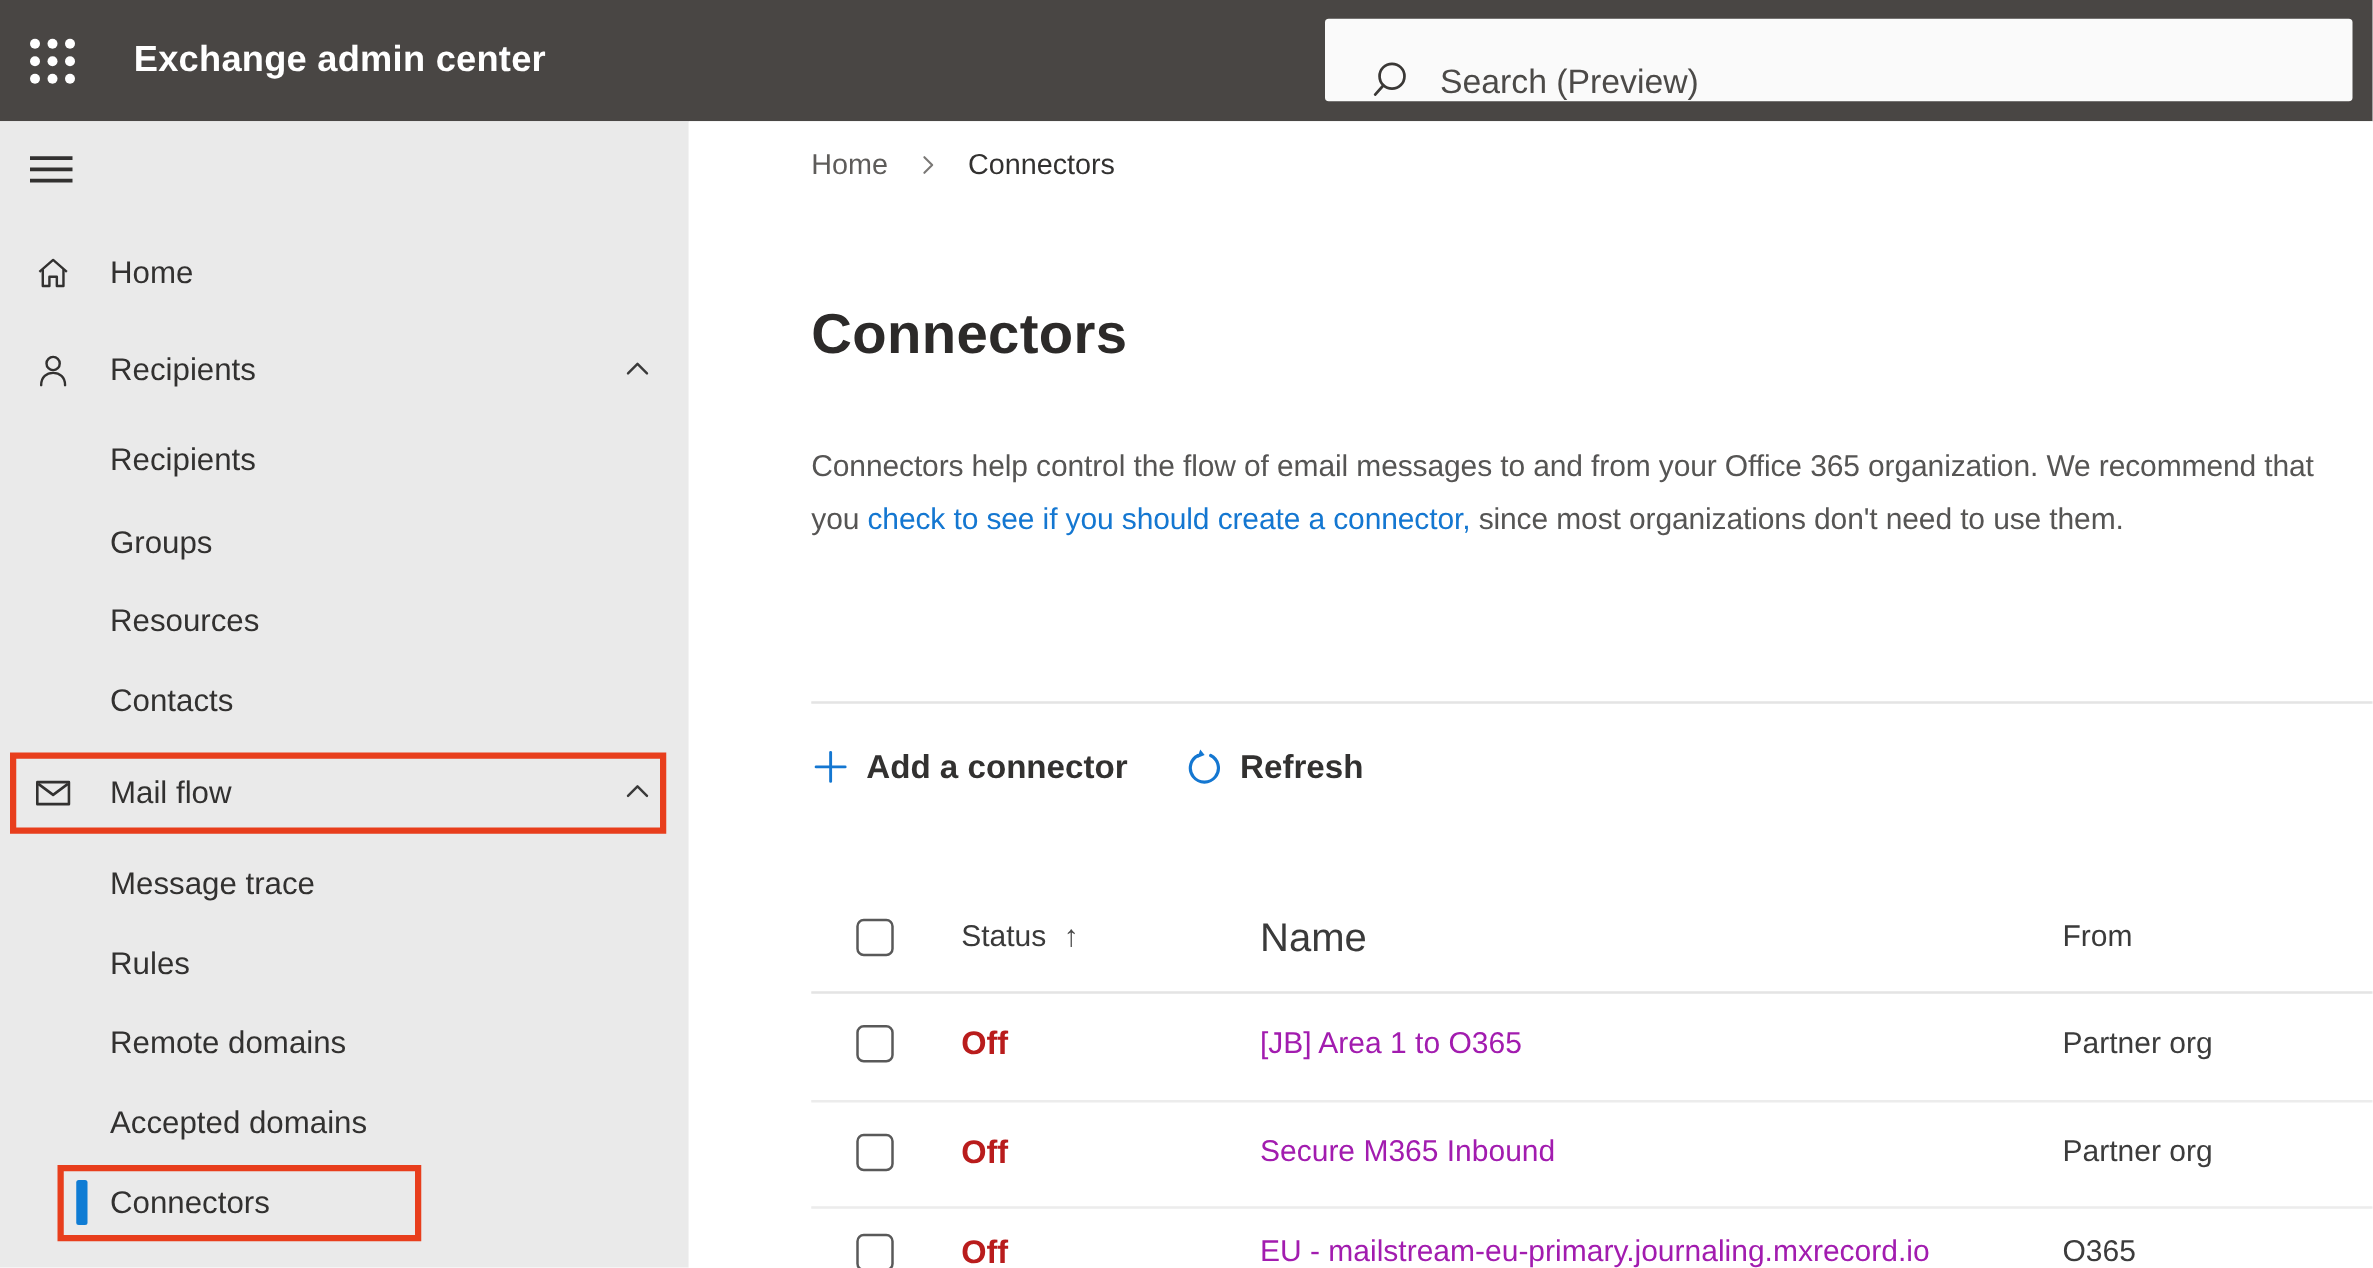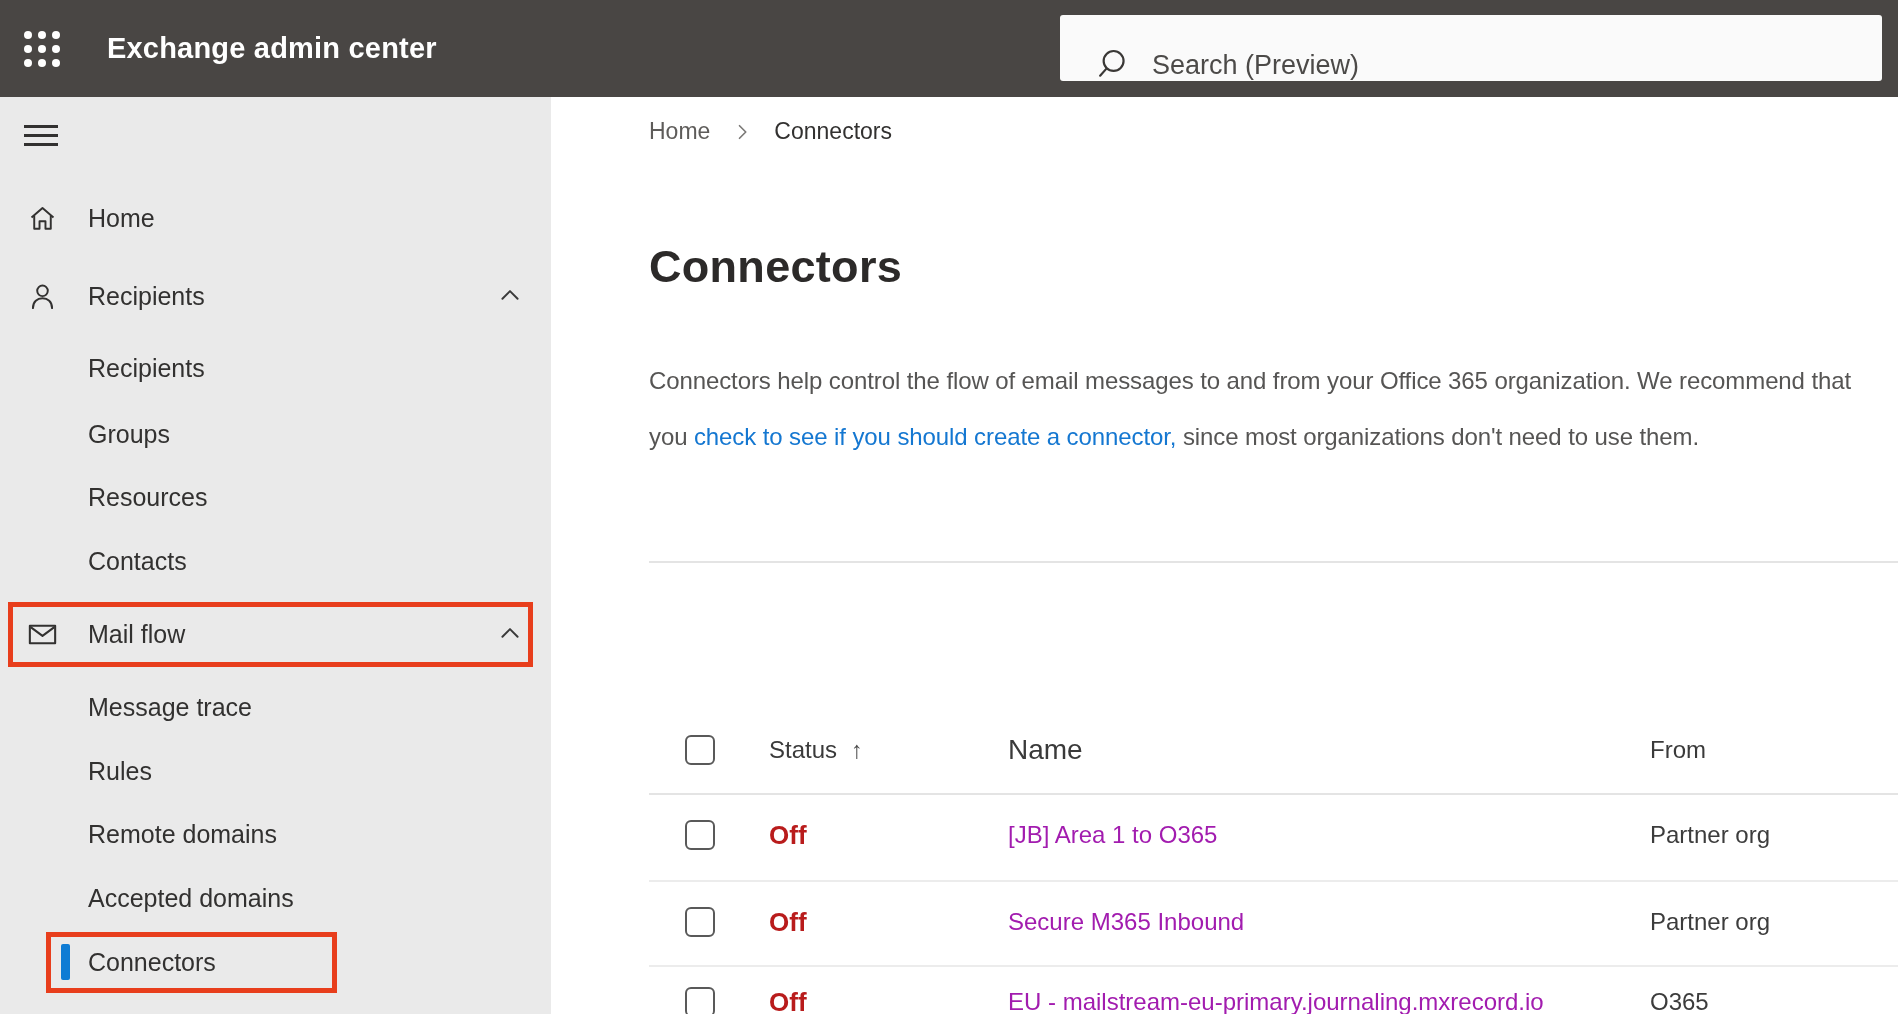--- a/index.html
+++ b/index.html
@@ -45,38 +45,38 @@
   .main { position:absolute; left:551px; top:97px; width:1347px; height:917px;
           background:#fff; }
   .breadcrumb { position:absolute; left:98px; top:18px; height:32px;
                 display:flex; align-items:center; font-size:23px; }
   .breadcrumb .crumb-home { color:#5e5c5a; cursor:pointer; }
   .breadcrumb .bc-sep { margin:2px 22px 0 22px; display:flex; }
   .breadcrumb .crumb-current { color:#323130; }
   .page-title { position:absolute; left:98px; top:144px; font-size:45px; font-weight:700;
                 color:#2c2a29; letter-spacing:0.3px; }
   .page-desc { position:absolute; left:98px; top:256px; width:1232px;
-               font-size:24px; line-height:56px; color:#565554; letter-spacing:-0.1px; }
+               font-size:24px; line-height:42px; color:#565554; letter-spacing:-0.1px; }
   .page-desc a { color:#1477d1; text-decoration:none; cursor:pointer; }
   .hdiv { position:absolute; height:2px; background:#e4e4e4; right:0; }
   .toolbar { position:absolute; left:98px; top:496px; height:40px; display:flex; align-items:center; }
   .tool-btn { display:flex; align-items:center; background:transparent; border:none;
               cursor:pointer; font-family:"Liberation Sans", sans-serif;
               font-size:26.5px; font-weight:600; color:#323130; padding:0; }
   .tool-btn svg { margin-right:13px; }
   .tool-btn + .tool-btn { margin-left:46px; }
 
   
   .trow { position:absolute; left:0; width:1462px; height:86px; }
   .trow .cell { position:absolute; top:50%; transform:translateY(-50%); }
   .cb { left:134px; width:30px; height:30px; border:2.6px solid #595959; border-radius:6px;
         background:#fff; cursor:pointer; }
   .c-status { left:218px; font-size:24px; color:#3a3a3a; display:flex; align-items:center; }
   .c-status .sort { margin-left:14px; font-size:24px; color:#4a4a4a; }
-  .c-name   { left:457px; font-size:28px; color:#3a3a3a; }
+  .c-name   { left:457px; font-size:32px; color:#3a3a3a; }
   .c-from   { left:1099px; font-size:24px; color:#3a3a3a; }
   .val-status { left:218px; font-size:26px; font-weight:700; color:#b91c1c; }
   .val-name { left:457px; font-size:24px; color:#a21caf; cursor:pointer; }
   .val-from { left:1099px; font-size:24px; color:#3c3c3c; }
   .rdiv { background:#ececec; }
 </style>
 </head>
 <body>
 
 <div class="topbar">
@@ -186,20 +186,35 @@
     </span>
     <span class="crumb-current">Connectors</span>
   </div>
 
   <h1 class="page-title">Connectors</h1>
 
   <p class="page-desc"><span>Connectors help control the flow of email messages to and from your Office 365 organization. We recommend that you </span><a>check to see if you should create a connector,</a><span> since most organizations don't need to use them.</span></p>
 
   <div class="hdiv" style="left:98px; top:464px;"></div>
 
+  <div class="toolbar">
+    <button class="tool-btn">
+      <svg width="31" height="31" viewBox="0 0 32 32">
+        <path d="M16 4 V28 M4 16 H28" fill="none" stroke="#1477d1" stroke-width="2.4" stroke-linecap="round"></path>
+      </svg>
+      <span>Add a connector</span>
+    </button>
+    <button class="tool-btn">
+      <svg width="31" height="31" viewBox="0 0 32 32">
+        <path d="M21.2 6.6 A 11.6 11.6 0 1 1 10.8 6.6" fill="none" stroke="#1477d1" stroke-width="2.6" stroke-linecap="round"></path>
+        <path d="M10.2 8.6 L12.6 1.6 L16.2 6.2 Z" fill="#1477d1"></path>
+      </svg>
+      <span>Refresh</span>
+    </button>
+  </div>
 
   <div class="trow" style="top:610px;">
     <span class="cell cb"></span>
     <span class="cell c-status">
       <span>Status</span>
       <span class="sort">↑</span>
     </span>
     <span class="cell c-name">Name</span>
     <span class="cell c-from">From</span>
   </div>

